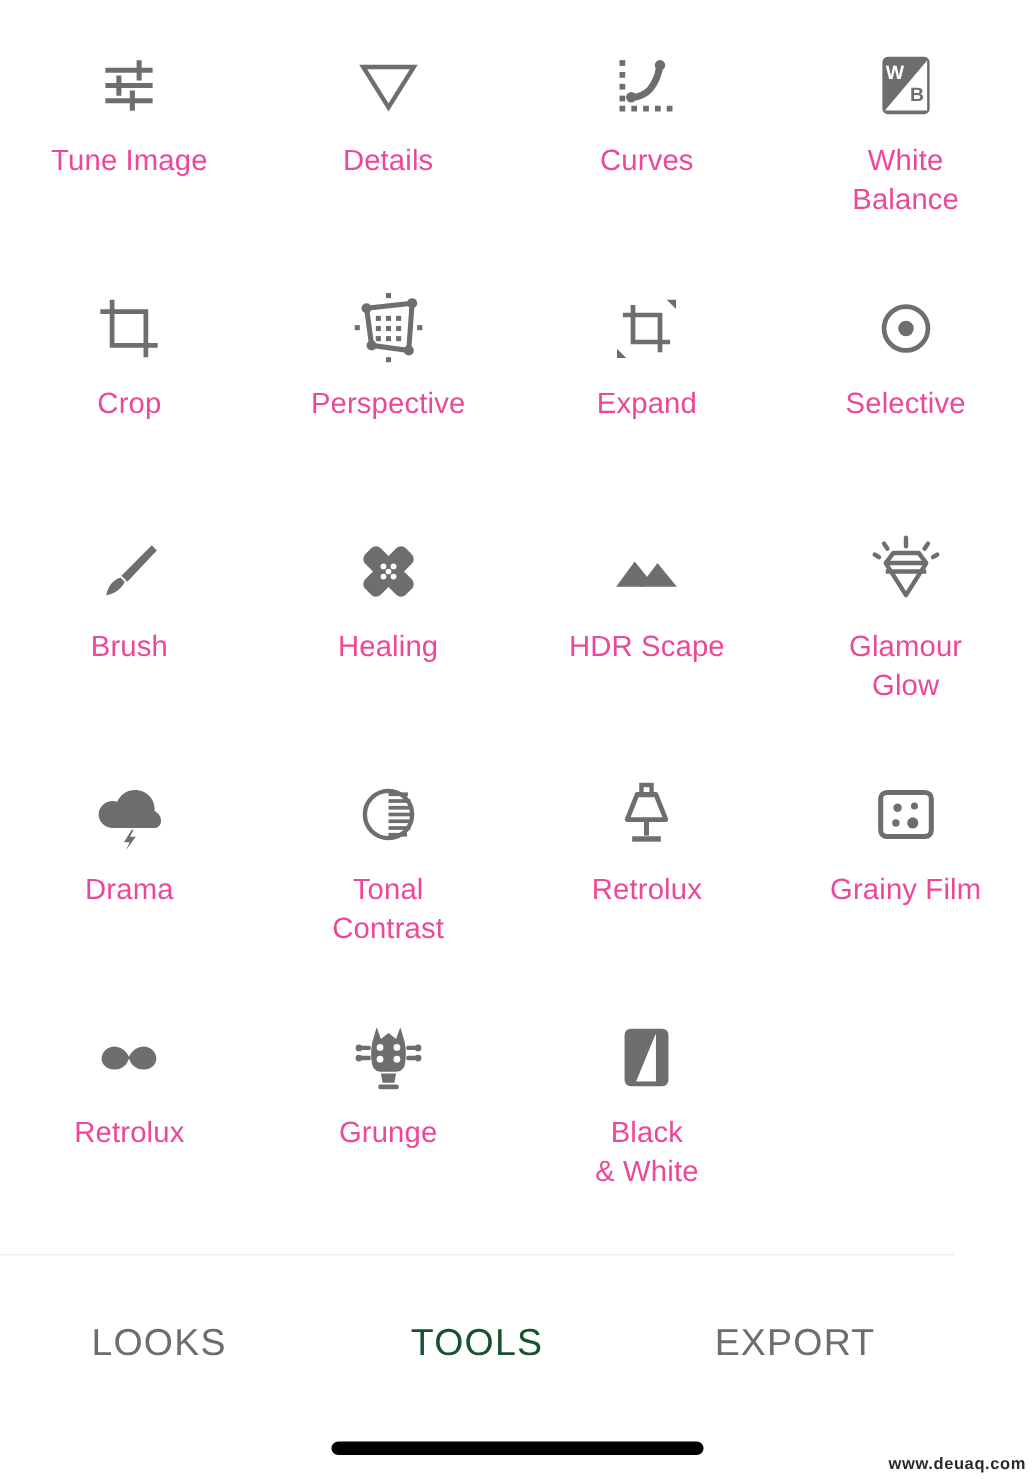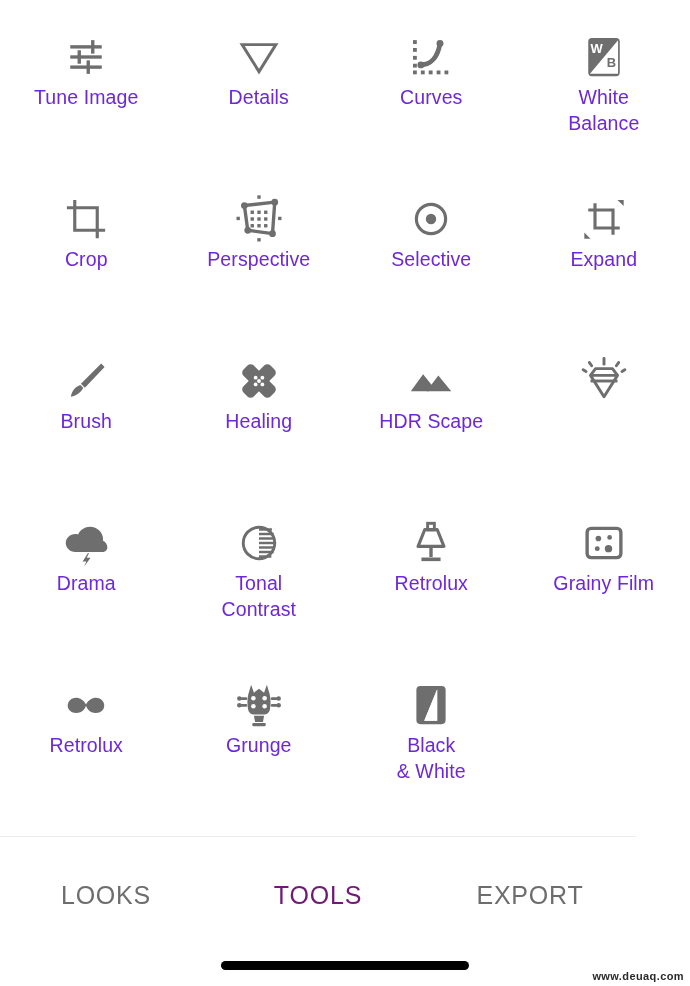--- a/index.html
+++ b/index.html
@@ -60,23 +60,24 @@
     display: flex;
     align-items: center;
     justify-content: center;
     color: #6e6e6e;
   }
   .tool-icon svg {
     display: block;
   }
 
   .tool-label {
+    margin-top: 10px;
     font-size: 19.5px;
     line-height: 26px;
-    color: #6d28d9;
+    color: #ec4899;
     text-align: center;
     letter-spacing: 0.1px;
     white-space: pre-line;
     font-family: "Liberation Sans", sans-serif;
   }
 
   
   #tabbar {
     position: absolute;
     left: 0;
@@ -93,21 +94,21 @@
     flex: 1;
     text-align: center;
     font-size: 25px;
     letter-spacing: 0.8px;
     color: #6d6d6d;
     font-family: "Liberation Sans", sans-serif;
     cursor: pointer;
     user-select: none;
   }
   .tab.active {
-    color: #701a75;
+    color: #14532d;
   }
 
   
   #home-indicator-wrap {
     position: absolute;
     left: 0;
     top: 954px;
     width: 690px;
     height: 32px;
     display: flex;
@@ -232,38 +233,38 @@
                 <rect x="22.5" y="28.5" width="3" height="3"></rect>
                 <rect x="28.5" y="28.5" width="3" height="3"></rect>
               </g>
             </svg>
           </div>
           <div class="tool-label">Perspective</div>
         </div>
         <div class="tool-cell">
           <div class="tool-icon">
             <svg width="54" height="54" viewBox="0 0 48 48" fill="none" aria-hidden="true">
-              <circle cx="24" cy="24" r="13" stroke="#6e6e6e" stroke-width="2.8" fill="none"></circle>
-              <circle cx="24" cy="24" r="4.6" fill="#6e6e6e"></circle>
-            </svg>
-          </div>
-          <div class="tool-label">Selective</div>
-        </div>
-        <div class="tool-cell">
-          <div class="tool-icon">
-            <svg width="54" height="54" viewBox="0 0 48 48" fill="none" aria-hidden="true">
               <g stroke="#6e6e6e" stroke-width="2.8" fill="none">
                 <path d="M16 10 L16 32 L38 32"></path>
                 <path d="M10 16 L32 16 L32 38"></path>
               </g>
               <path d="M36 7 L41.5 7 L41.5 12.5 Z" fill="#6e6e6e"></path>
               <path d="M12 41.5 L6.5 41.5 L6.5 36 Z" fill="#6e6e6e"></path>
             </svg>
           </div>
           <div class="tool-label">Expand</div>
+        </div>
+        <div class="tool-cell">
+          <div class="tool-icon">
+            <svg width="54" height="54" viewBox="0 0 48 48" fill="none" aria-hidden="true">
+              <circle cx="24" cy="24" r="13" stroke="#6e6e6e" stroke-width="2.8" fill="none"></circle>
+              <circle cx="24" cy="24" r="4.6" fill="#6e6e6e"></circle>
+            </svg>
+          </div>
+          <div class="tool-label">Selective</div>
         </div>
         <div class="tool-cell">
           <div class="tool-icon">
             <svg width="54" height="54" viewBox="0 0 48 48" fill="none" aria-hidden="true">
               <path d="M37.5 8.5 L40.5 11.5 L23 30 L19.5 26.5 Z" fill="#6e6e6e"></path>
               <path d="M19 27.5 C14.5 29 11.5 32.5 10.5 38 C16 37 19.5 34 21.5 30 Z" fill="#6e6e6e"></path>
             </svg>
           </div>
           <div class="tool-label">Brush</div>
         </div>
@@ -302,20 +303,22 @@
               <line x1="12" y1="24" x2="36" y2="24" stroke="#6e6e6e" stroke-width="2.6"></line>
               <g stroke="#6e6e6e" stroke-width="2.6" stroke-linecap="round">
                 <line x1="24" y1="4" x2="24" y2="9"></line>
                 <line x1="11" y1="7.5" x2="13" y2="10.5"></line>
                 <line x1="37" y1="7.5" x2="35" y2="10.5"></line>
                 <line x1="5.5" y1="14" x2="8" y2="15.5"></line>
                 <line x1="42.5" y1="14" x2="40" y2="15.5"></line>
               </g>
             </svg>
           </div>
+          <div class="tool-label">Glamour
+Glow</div>
         </div>
         <div class="tool-cell">
           <div class="tool-icon">
             <svg width="54" height="54" viewBox="0 0 48 48" fill="none" aria-hidden="true">
               <path d="M14.5 32 C9.8 32 6 28.4 6 24 C6 19.6 9.8 16 14.5 16 C15.4 16 16.2 16.1 17 16.4 C18.8 12.3 22.9 9.5 27.6 9.5 C34 9.5 39.2 14.5 39.2 20.7 C39.2 21.1 39.2 21.5 39.1 21.9 C41.4 22.9 43 25.2 43 27.8 C43 30.1 41.2 32 39 32 Z" fill="#6e6e6e"></path>
               <path d="M25.6 33 L21 40.5 L24.3 40.5 L22.3 45 L28 37.2 L24.6 37.2 L26.7 33 Z" fill="#6e6e6e"></path>
             </svg>
           </div>
           <div class="tool-label">Drama</div>
         </div>

